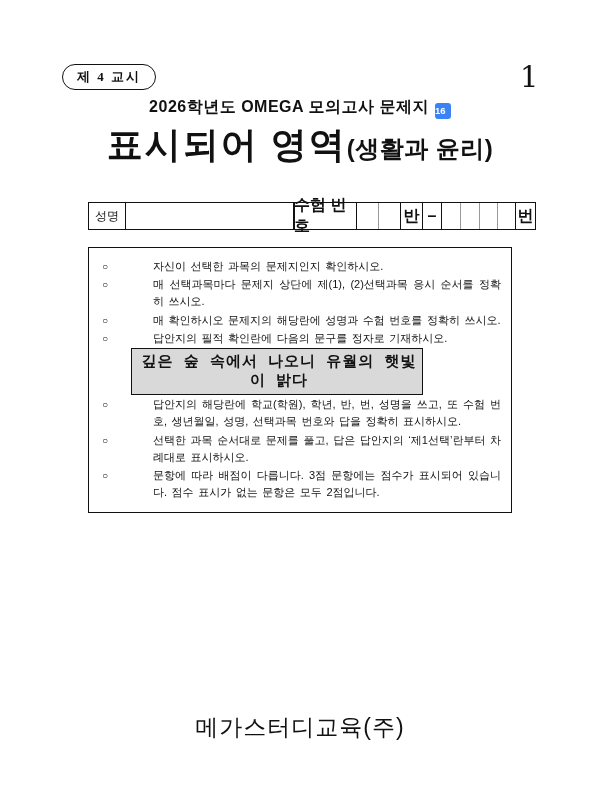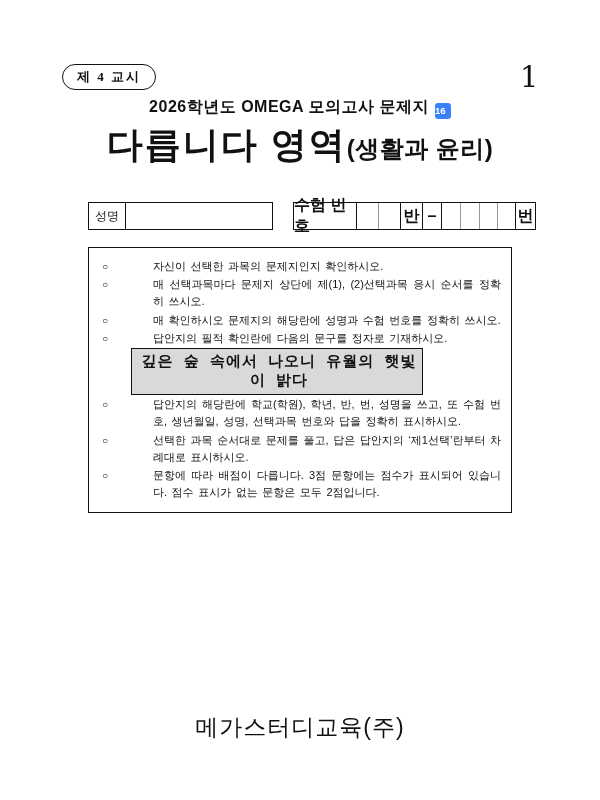--- a/index.html
+++ b/index.html
@@ -28,21 +28,21 @@
     text-align:left;vertical-align:-2px;margin-left:6px;letter-spacing:0;
   }
   .title-row{
     position:absolute;top:121px;left:0;width:100%;
     text-align:center;white-space:nowrap;
   }
   .title-main{font-size:36px;font-weight:bold;letter-spacing:2px;}
   .title-sub{font-size:24px;font-weight:bold;letter-spacing:0.5px;}
   
   .name-box{
-    position:absolute;left:88px;top:202px;width:185px;height:28px;
+    position:absolute;left:88px;top:202px;width:207px;height:28px;
     border:1.6px solid #111;display:flex;box-sizing:border-box;
   }
   .name-label{
     width:36px;border-right:1px solid #111;display:flex;align-items:center;
     justify-content:center;font-size:12px;font-weight:500;
   }
   .name-input{flex:1;}
   .num-box{
     position:absolute;left:293px;top:202px;width:243px;height:28px;
     border:1.6px solid #111;display:flex;box-sizing:border-box;
@@ -89,21 +89,21 @@
 
   <div class="period-badge">제 4 교시</div>
 
   <div class="page-number">1</div>
 
   <div class="exam-line">
     <span>2026학년도 OMEGA 모의고사 문제지</span><span class="edition-badge">16</span>
   </div>
 
   <div class="title-row">
-    <span class="title-main">다릅니다 영역</span><span class="title-sub">(생활과 윤리)</span>
+    <span class="title-main">표시되어 영역</span><span class="title-sub">(생활과 윤리)</span>
   </div>
 
   <div class="name-box">
     <div class="name-label">성명</div>
     <div class="name-input"></div>
   </div>
 
   <div class="num-box">
     <div class="cell" style="width:62px;">수험 번호</div>
     <div class="cell dark" style="width:22px;"></div>

